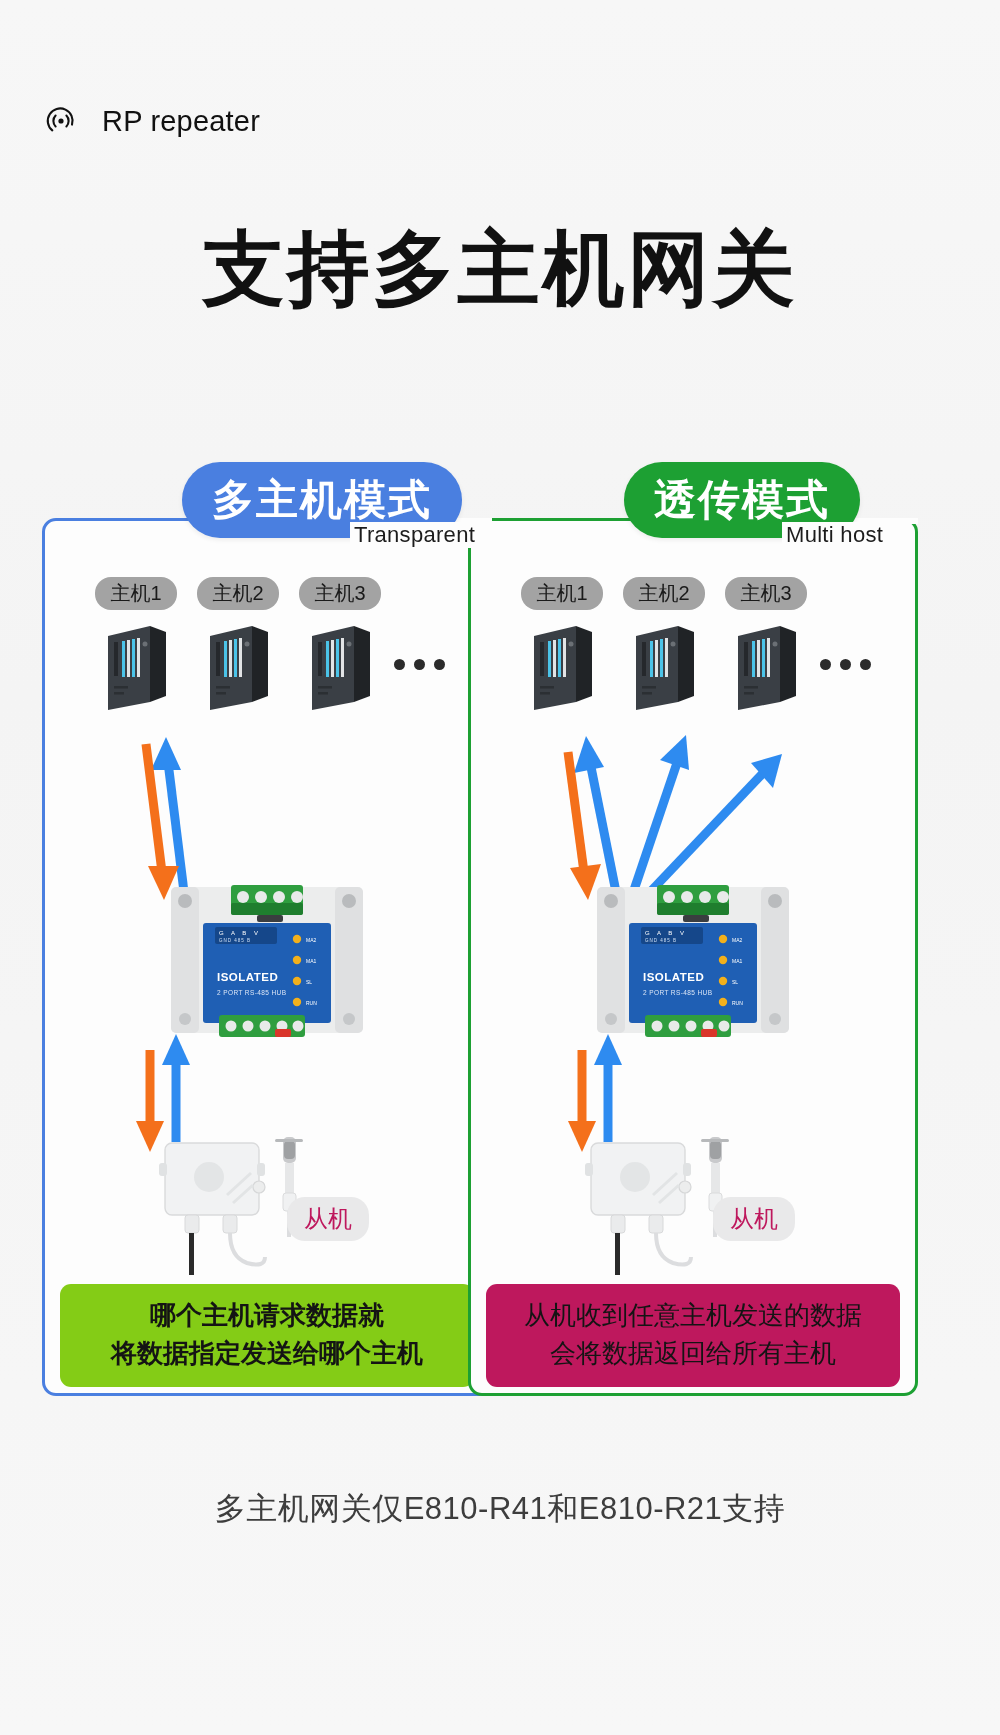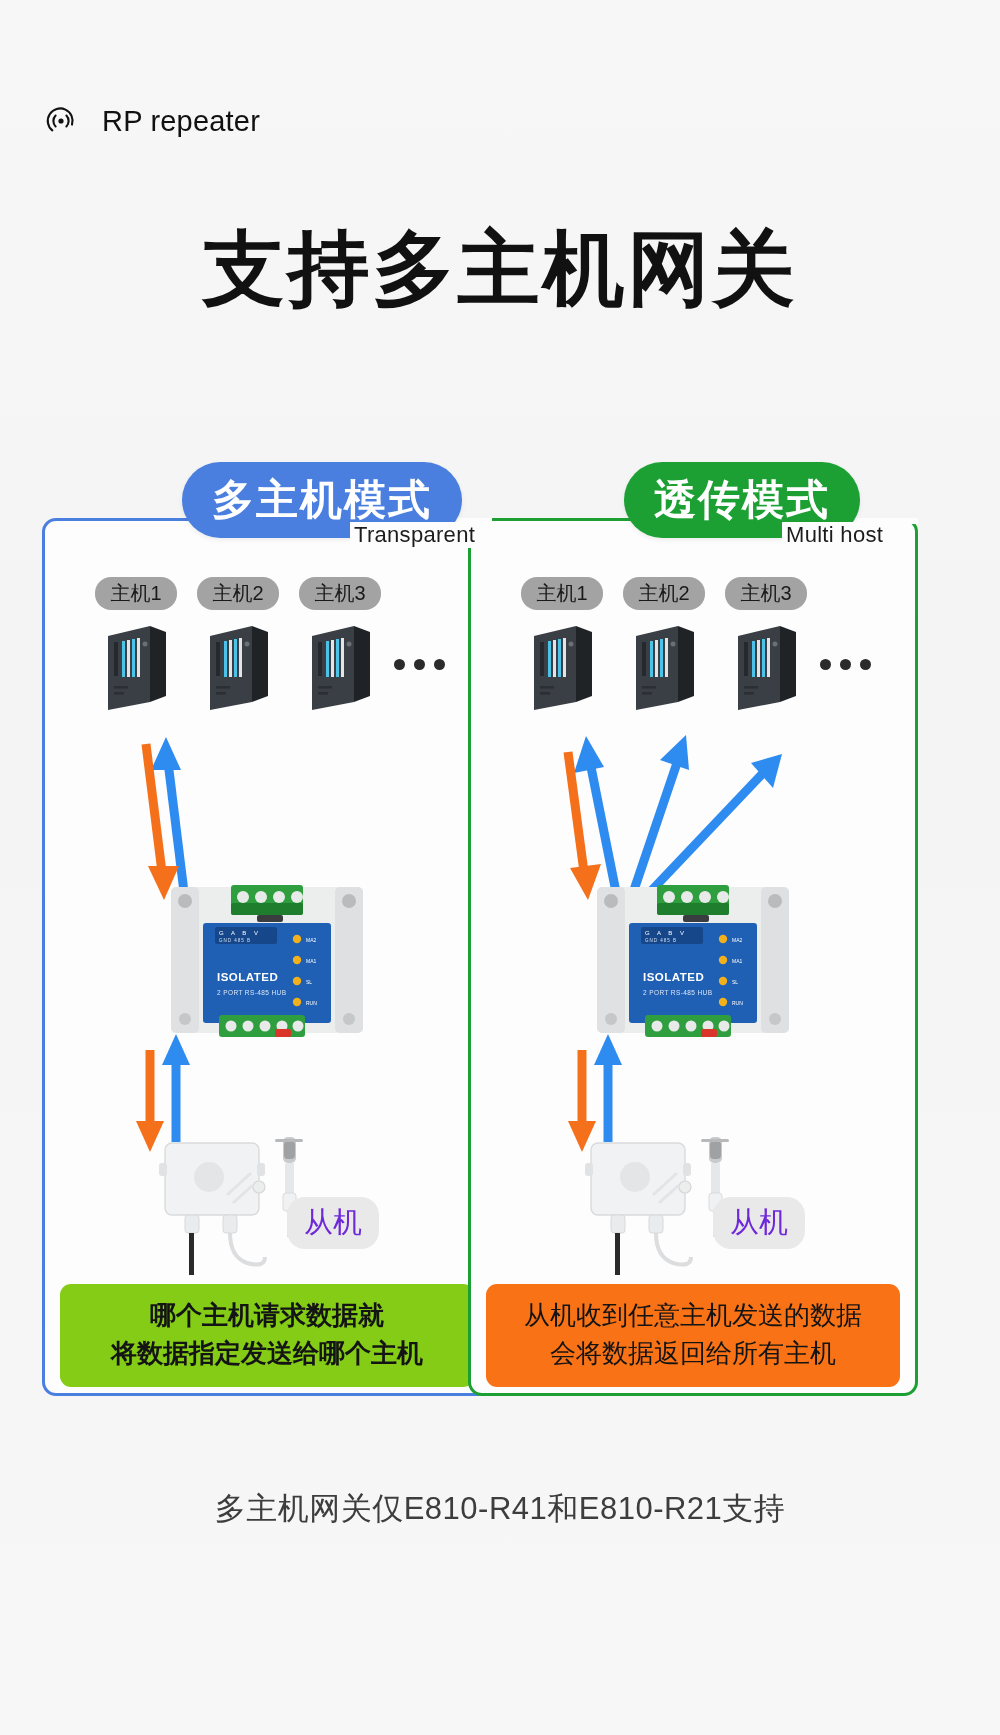--- a/index.html
+++ b/index.html
@@ -195,42 +195,42 @@
     left: 105px;
     top: 715px;
   }
   .slave-pill {
     position: absolute;
     left: 245px;
     top: 775px;
     background: #e9e9ea;
     border-radius: 18px;
     padding: 6px 17px;
-    font-size: 29px;
+    font-size: 24px;
     font-weight: 500;
-    color: #6d28d9;
+    color: #be185d;
     white-space: nowrap;
   }
 
   
   .caption {
     position: absolute;
     left: 18px;
     top: 862px;
     width: 414px;
     border-radius: 11px;
     padding: 13px 10px 15px;
     text-align: center;
     font-size: 26px;
     line-height: 1.45;
     font-weight: 500;
     color: #141414;
   }
   .cap-blue  { background: #84cc16; font-weight: bold; }
-  .cap-green { background: #f97316; }
+  .cap-green { background: #be185d; }
   .caption div { white-space: nowrap; }
 
   
   .footer-note {
     position: absolute;
     top: 1488px;
     left: 0;
     width: 1000px;
     text-align: center;
     font-size: 31px;

